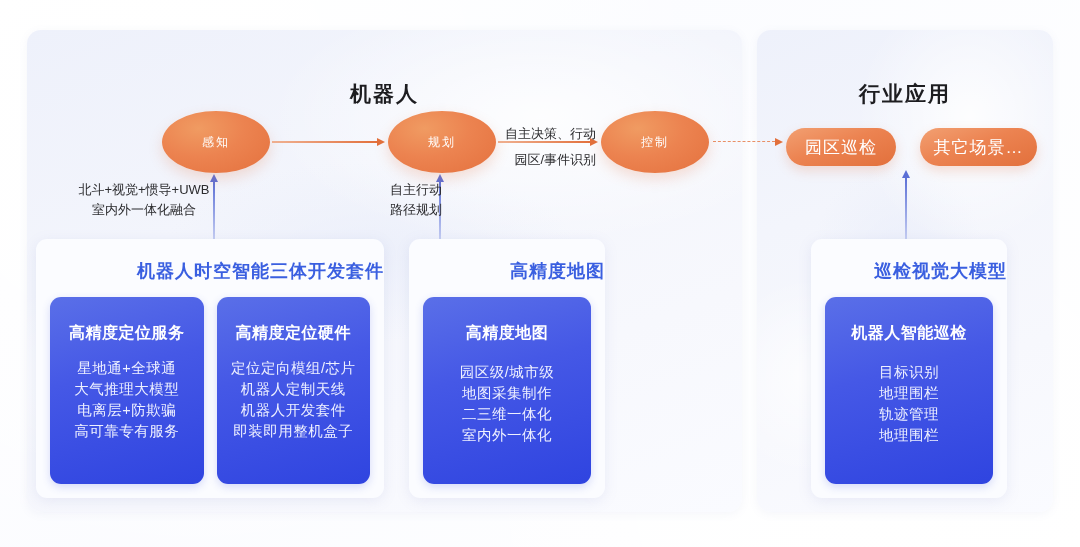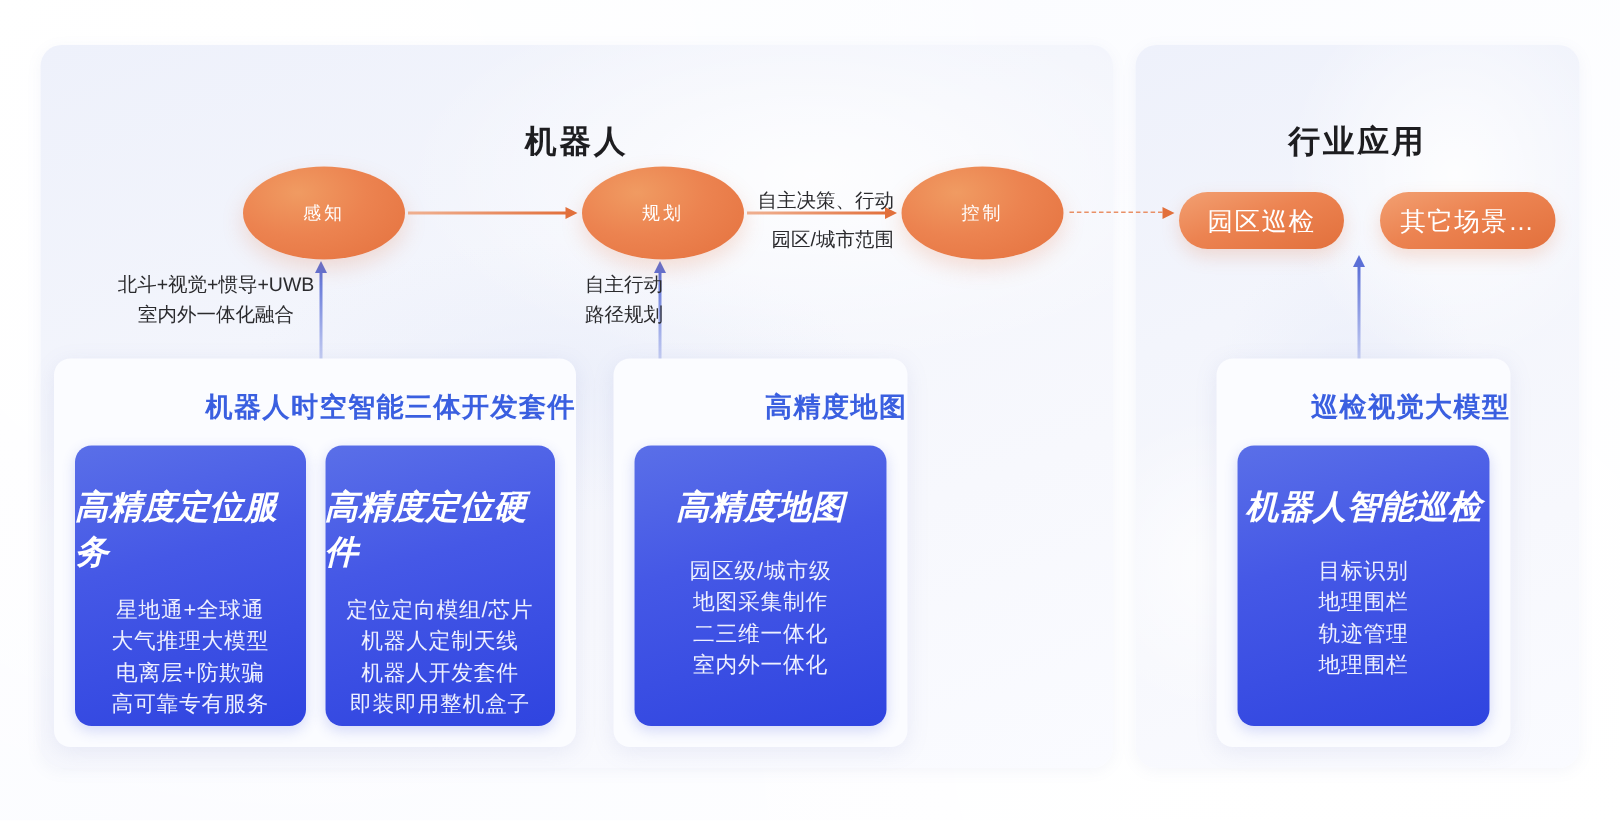--- a/index.html
+++ b/index.html
@@ -145,21 +145,21 @@
   .blue-box{
     flex:1;
     border-radius:11px;
     background:linear-gradient(165deg,#5a6fe8 0%,#4558e6 40%,#2f44e0 100%);
     box-shadow:0 3px 9px rgba(60,80,220,.2);
     display:flex;flex-direction:column;align-items:center;
     padding-top:26px;box-sizing:border-box;
   }
   .blue-box h4{
     margin:0 0 14px 0;
-    font-size:22px;font-weight:bold;color:#ffffff;letter-spacing:.5px;font-style:italic;
+    font-size:16px;font-weight:bold;color:#ffffff;letter-spacing:.5px;
   }
   .blue-box ul{list-style:none;margin:0;padding:0;text-align:center;}
   .blue-box li{
     font-size:14.5px;color:#eef0ff;line-height:21px;letter-spacing:.5px;white-space:nowrap;
   }
   #card-map .blue-box h4,#card-vision .blue-box h4{margin-bottom:18px;}
 </style>
 </head>
 <body>
 
@@ -223,21 +223,21 @@
 
 
   <div class="cap" style="left:371px;top:180px;width:90px;">
     <div>自主行动</div>
     <div>路径规划</div>
   </div>
 
   <div class="cap" id="cap-plan-ctrl">
     <div>自主决策、行动</div>
     <div style="height:6px"></div>
-    <div>园区/城市范围</div>
+    <div>园区/事件识别</div>
   </div>
 
   <div class="card" id="card-suite">
     <div class="card-title">机器人时空智能三体开发套件</div>
     <div class="blue-row">
 
       <div class="blue-box">
         <h4>高精度定位服务</h4>
         <ul>
           <li>星地通+全球通</li>

